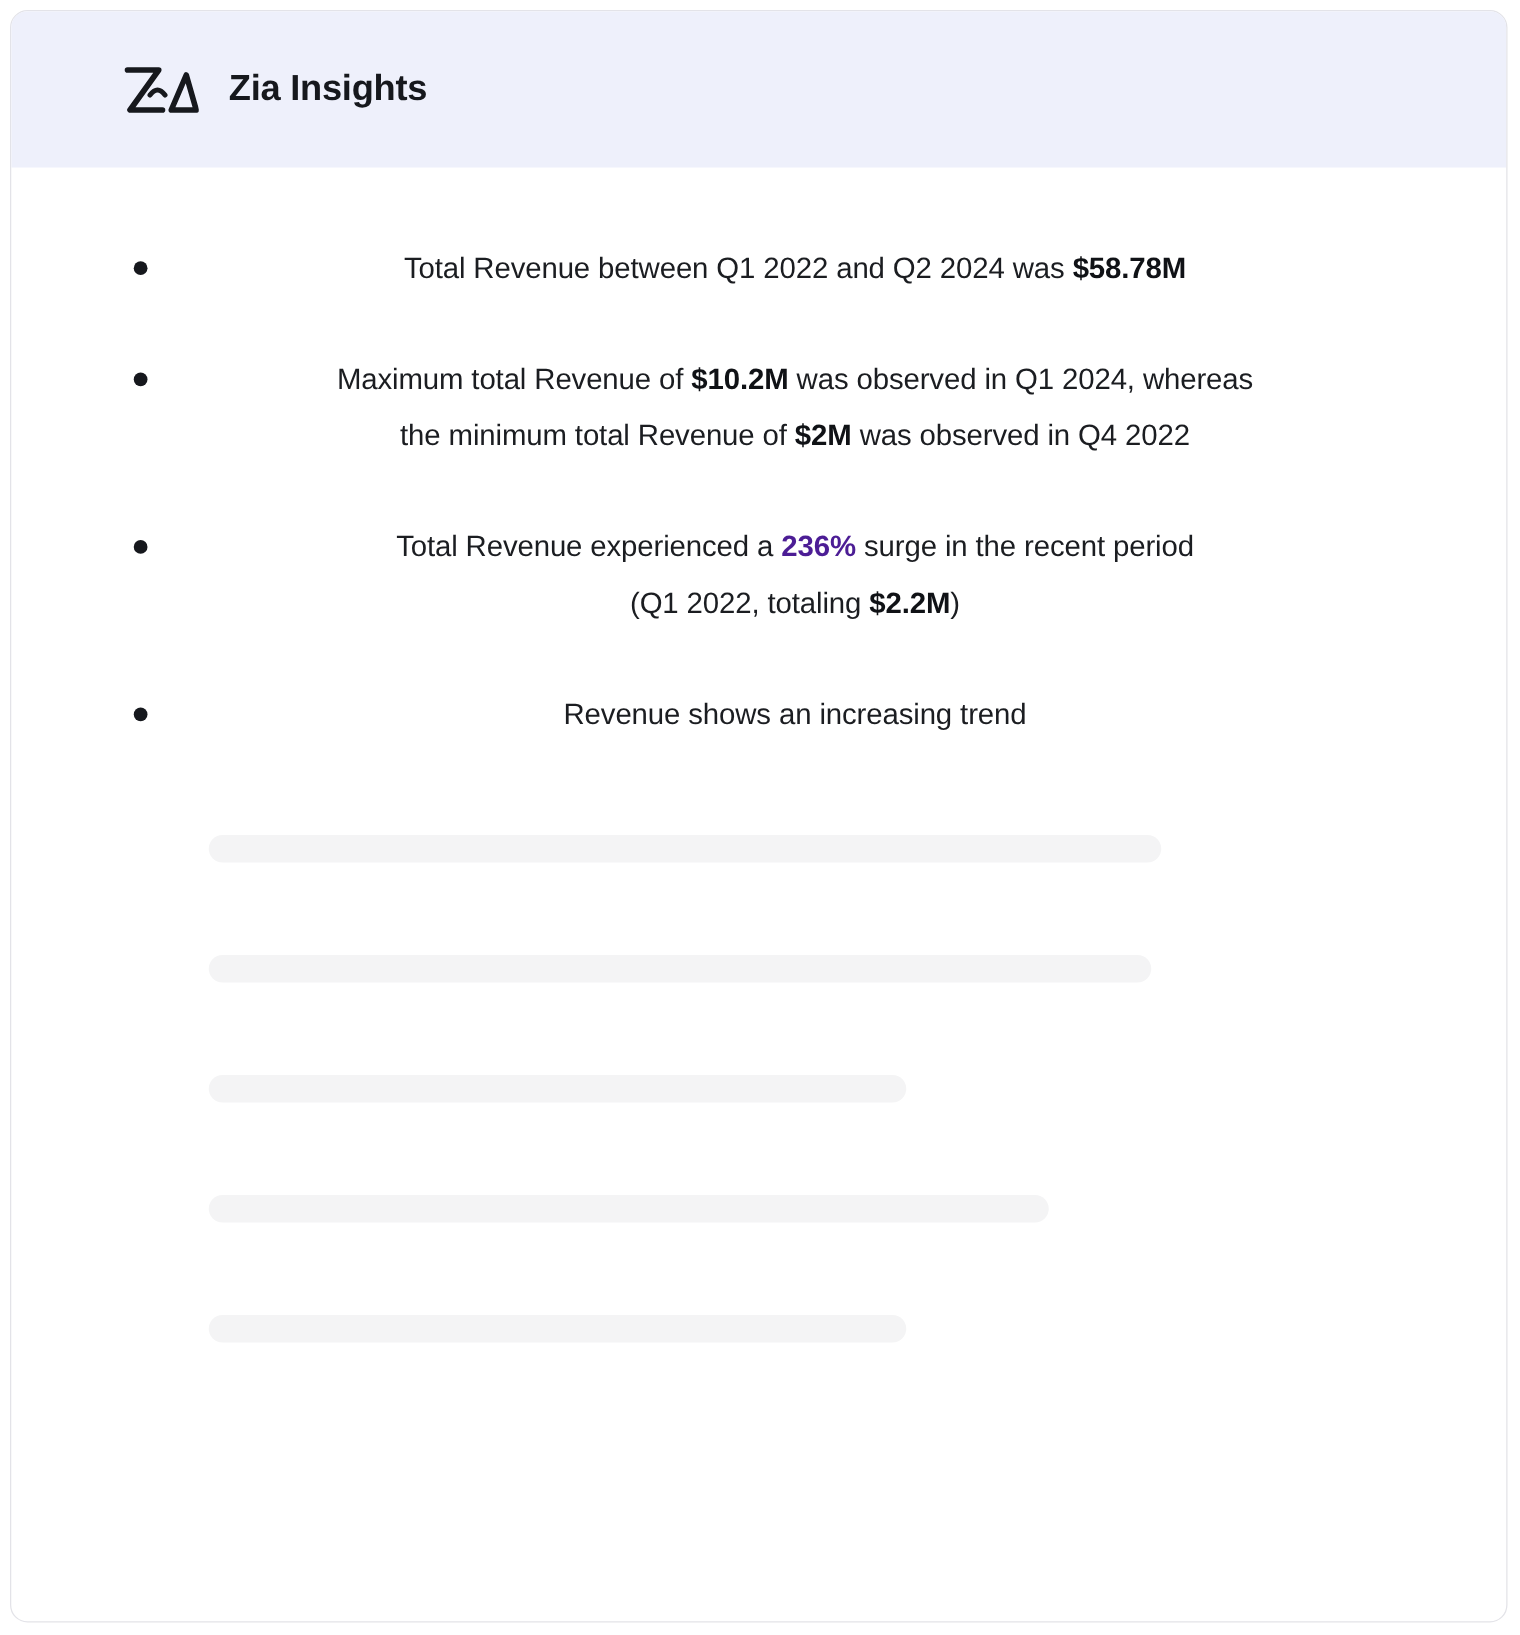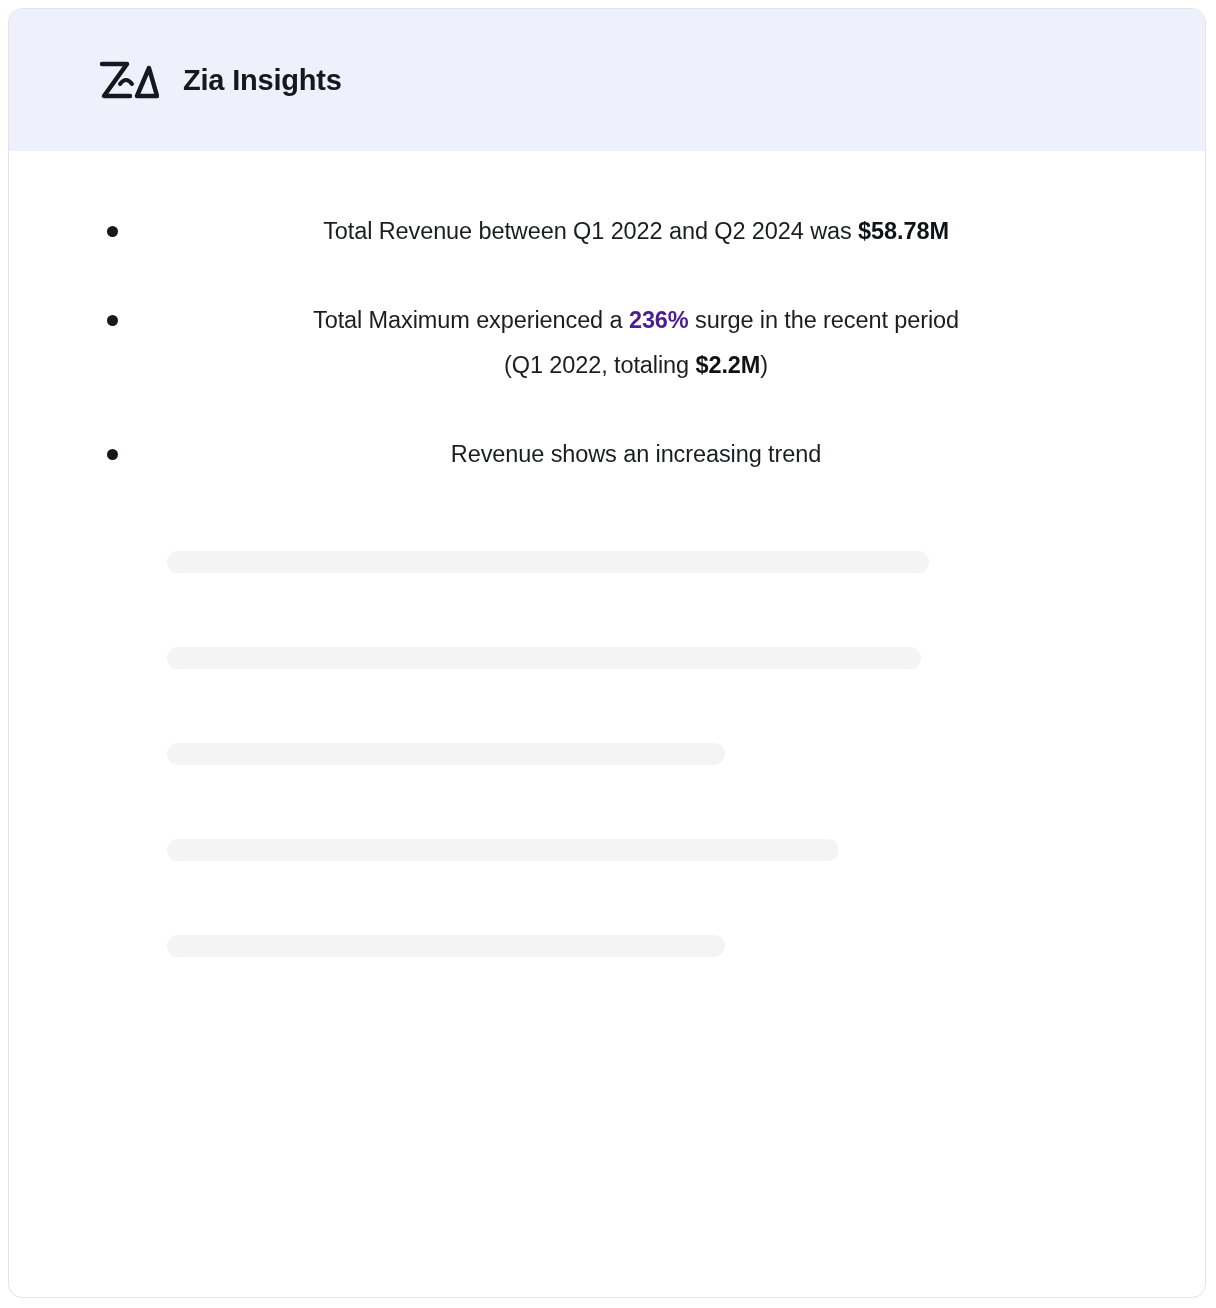--- a/index.html
+++ b/index.html
@@ -19,21 +19,21 @@
     top: 8px;
     width: 1198px;
     height: 1290px;
     background: #ffffff;
     border: 1px solid #e3e3e8;
     border-radius: 14px;
     overflow: hidden;
     box-sizing: border-box;
   }
   .header {
-    height: 142px;
+    height: 125px;
     background: #eef0fb;
     display: flex;
     align-items: center;
     padding-left: 88px;
     box-sizing: border-box;
   }
   .logo {
     width: 62px;
     height: 52px;
     display: block;
@@ -106,21 +106,26 @@
   </div>
 
   <div class="content">
     <ul class="insights">
         <li>
           <span class="bullet"></span>
           <span class="line"><span>Total Revenue between Q1 2022 and Q2 2024 was </span><b>$58.78M</b></span>
         </li>
         <li>
           <span class="bullet"></span>
-          <span class="line"><span>Total Maximum experienced a </span><span class="accent">236%</span><span> surge in the recent period</span></span>
+          <span class="line"><span>Maximum total Revenue of </span><b>$10.2M</b><span> was observed in Q1 2024, whereas</span></span>
+          <span class="line"><span>the minimum total Revenue of </span><b>$2M</b><span> was observed in Q4 2022</span></span>
+        </li>
+        <li>
+          <span class="bullet"></span>
+          <span class="line"><span>Total Revenue experienced a </span><span class="accent">236%</span><span> surge in the recent period</span></span>
           <span class="line"><span>(Q1 2022, totaling </span><b>$2.2M</b><span>)</span></span>
         </li>
         <li>
           <span class="bullet"></span>
           <span class="line"><span>Revenue shows an increasing trend</span></span>
         </li>
       </ul>
 
     <div class="skeleton-area">
         <div class="skel" style="width: 762px;"></div>

